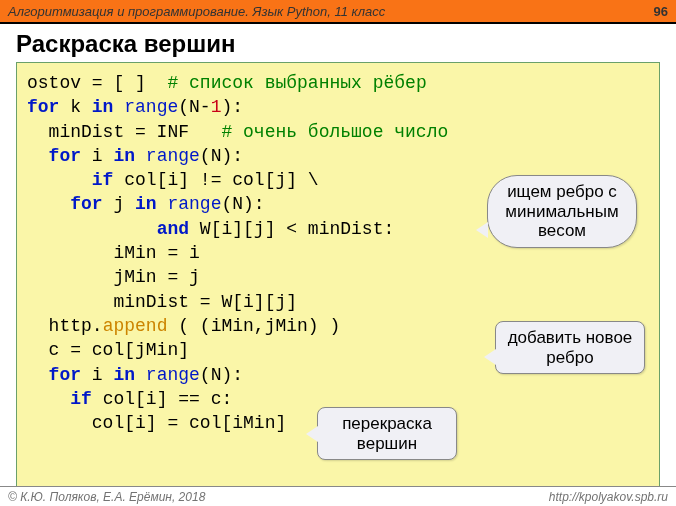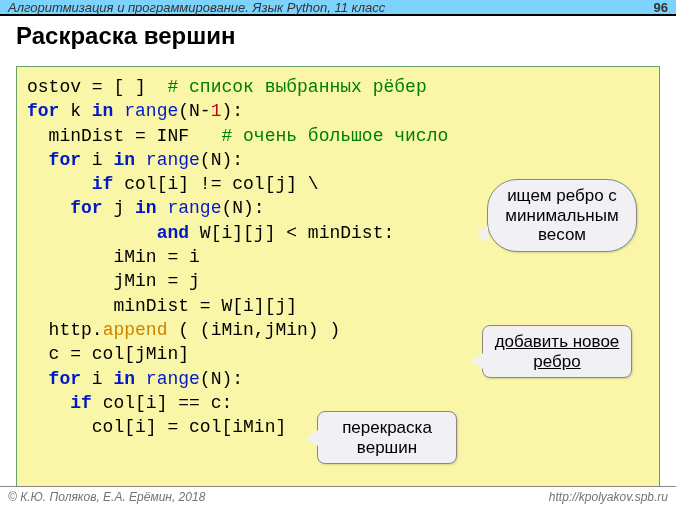--- a/index.html
+++ b/index.html
@@ -6,39 +6,39 @@
   body {
     width: 676px;
     height: 506px;
     background: #fff;
     font-family: Arial, sans-serif;
     position: relative;
     overflow: hidden;
   }
   .header {
     width: 100%;
-    height: 16px;
-    background: #7dd3fc;
+    height: 24px;
+    background: #f97316;
     border-bottom: 2px solid #000;
     display: flex;
     justify-content: space-between;
     align-items: center;
     padding: 4px 8px;
     font-style: italic;
     font-size: 13px;
     color: #333;
   }
   .page-num { font-weight: bold; font-style: normal; }
   .title {
     font-size: 24px;
     font-weight: bold;
     padding: 6px 16px 4px;
   }
   .code-box {
-    margin: 12px 16px;
+    margin: 0 16px;
     background: #faf6a8;
     border: 1px solid #6aa06a;
     padding: 8px 10px;
     font-family: "Consolas","Courier New",monospace;
     font-size: 18px;
     line-height: 1.35;
     position: relative;
     height: 428px;
   }
   .code-line { white-space: pre; }
@@ -64,21 +64,21 @@
     position: absolute;
     width: 0; height: 0;
   }
   .c1 { top: 112px; right: 22px; width: 150px; border-radius: 30px; }
   .c1::before {
     left: -12px; top: 46px;
     border-top: 8px solid transparent;
     border-bottom: 8px solid transparent;
     border-right: 12px solid #f0f0f5;
   }
-  .c2 { top: 258px; right: 27px; width: 150px; text-decoration: underline; }
+  .c2 { top: 258px; right: 14px; width: 150px; }
   .c2::before {
     left: -12px; bottom: 8px;
     border-top: 8px solid transparent;
     border-bottom: 8px solid transparent;
     border-right: 12px solid #f0f0f5;
   }
   .c3 { top: 344px; left: 300px; width: 140px; }
   .c3::before {
     left: -12px; top: 18px;
     border-top: 8px solid transparent;

